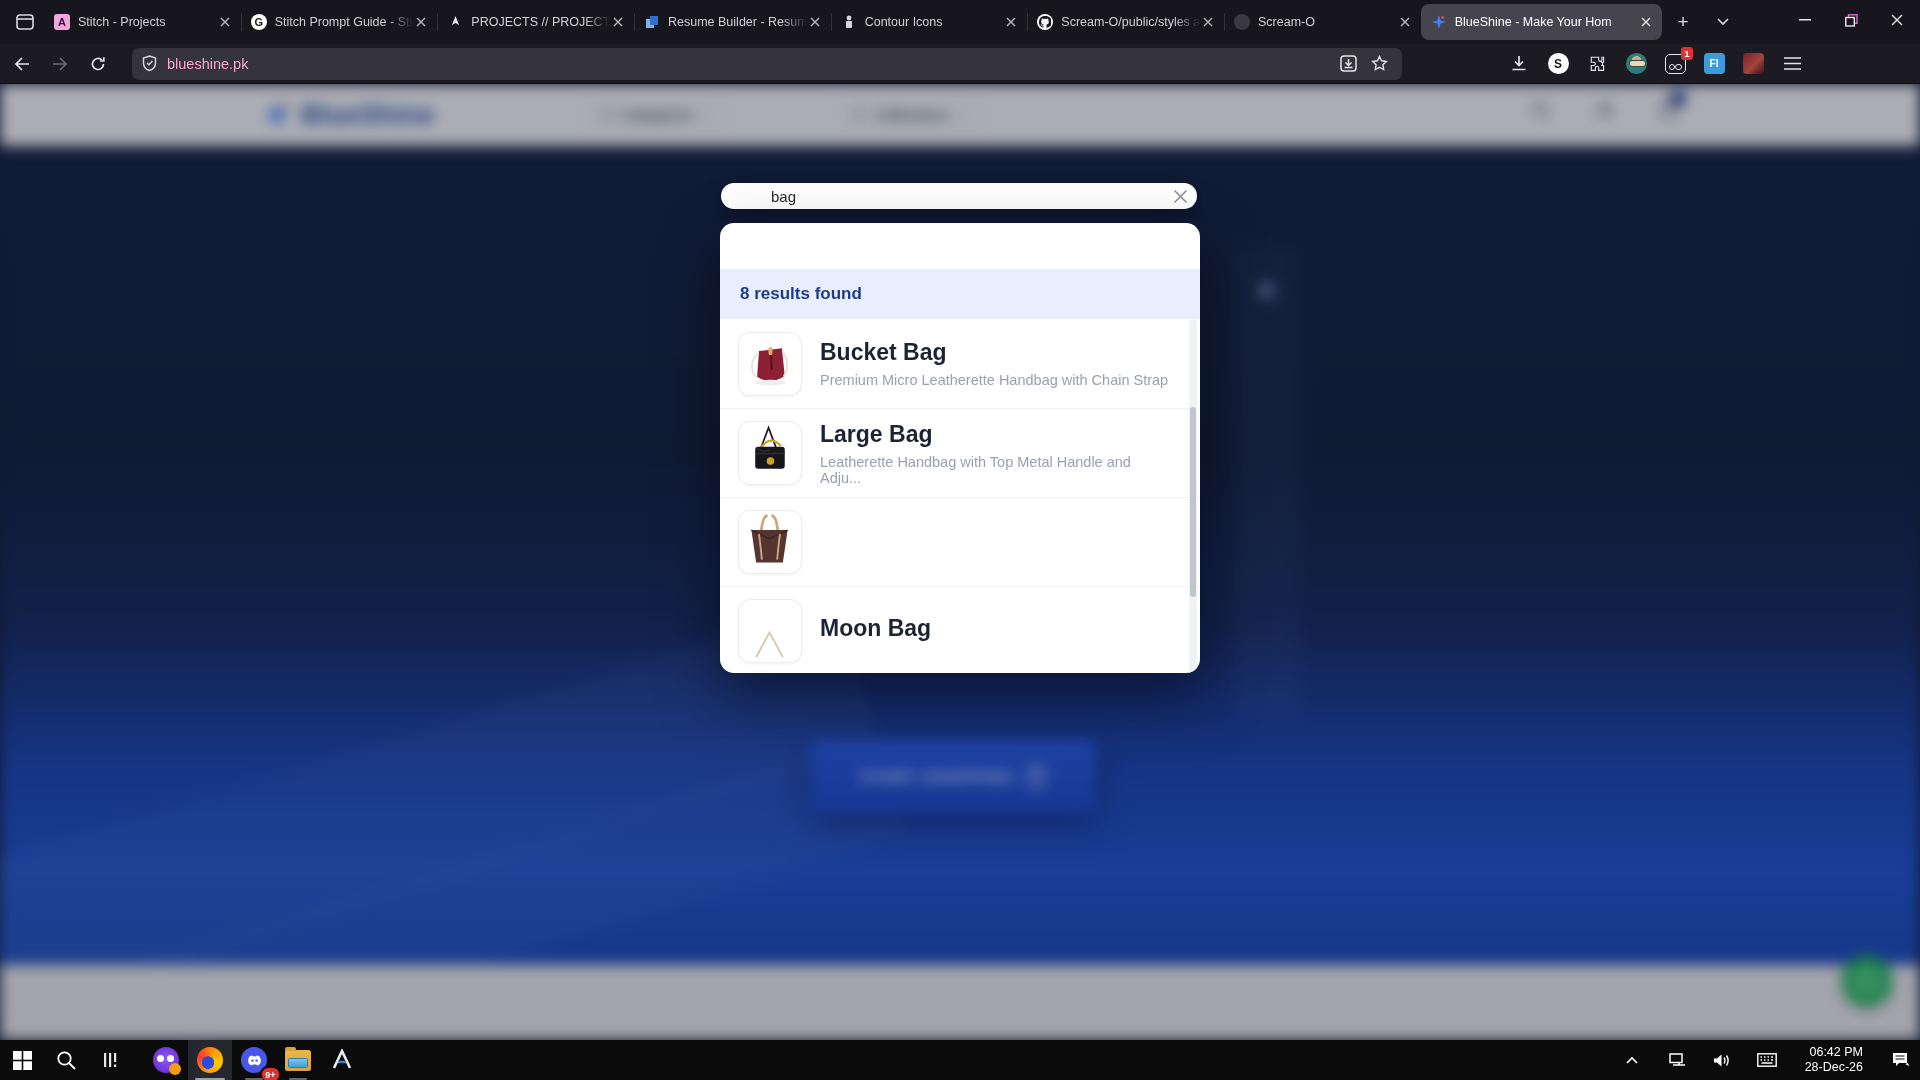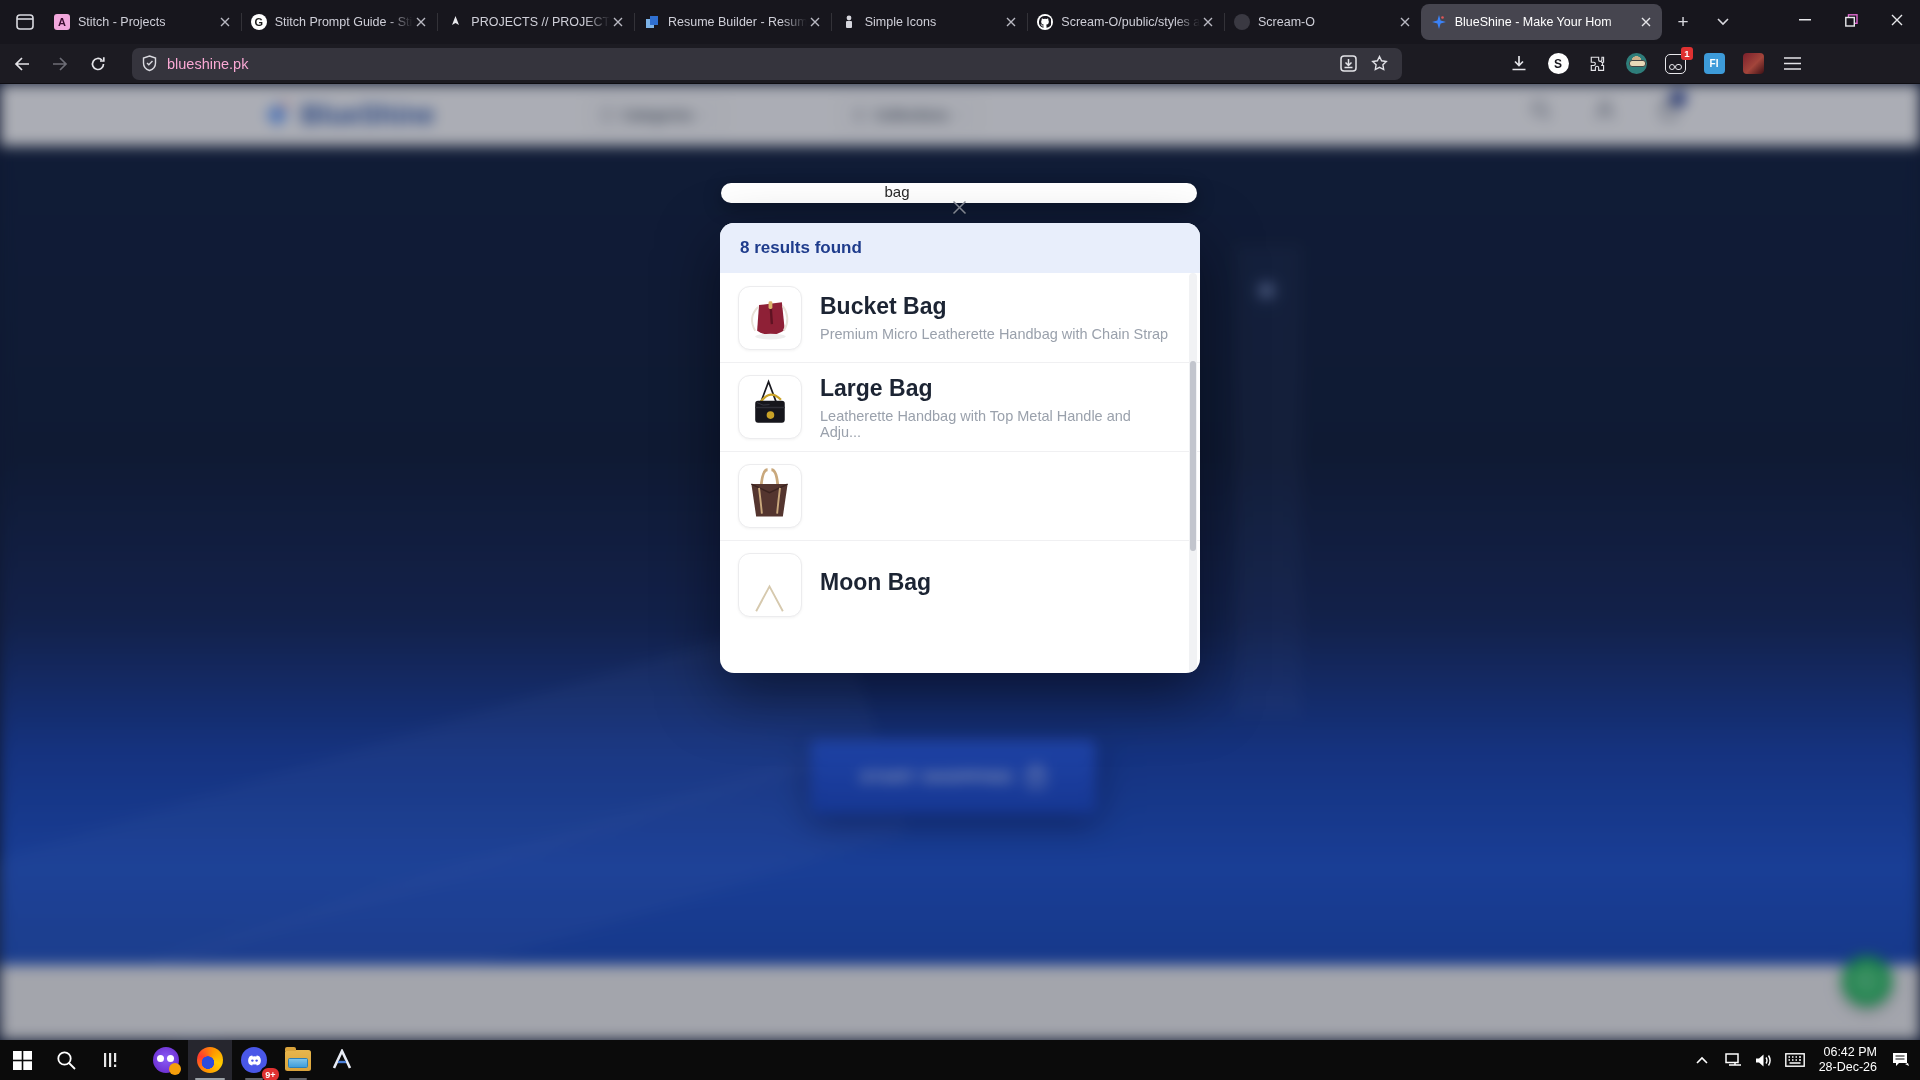--- a/index.html
+++ b/index.html
@@ -66,25 +66,25 @@
   .pillar { position:absolute; left:1235px; top:100px; width:66px; height:470px; background:rgba(150,180,255,.05); }
   .glowdot { position:absolute; left:1262px; top:140px; width:9px; height:9px; border-radius:50%; background:rgba(190,210,255,.85); box-shadow:0 0 8px 3px rgba(150,180,255,.5); }
   .cta { position:absolute; left:810px; top:593px; width:286px; height:75px; border-radius:8px;
     background:linear-gradient(180deg,#2a5be0,#1d49c4); display:flex; align-items:center; justify-content:center; gap:12px;
     color:#e7edff; font-size:15px; font-weight:bold; letter-spacing:1.5px; box-shadow:0 10px 30px rgba(0,0,30,.4); }
   .site-footer { position:absolute; top:881px; left:0; width:1920px; height:75px; background:#e7e7e9; }
   .wa { position:absolute; left:1842px; top:872px; width:50px; height:50px; border-radius:50%; background:#24b75c; display:flex; align-items:center; justify-content:center; box-shadow:0 4px 12px rgba(0,0,0,.3); }
   .page-dim { position:absolute; inset:0; background:rgba(8,12,32,.30); }
 
   
-  .srch-input-wrap { position:absolute; left:721px; top:183px; width:476px; height:20px; background:#fff; border-radius:16px; box-shadow:0 5px 18px rgba(0,0,10,.35); display:flex; align-items:center;flex-direction:column; }
+  .srch-input-wrap { position:absolute; left:721px; top:183px; width:476px; height:26px; background:#fff; border-radius:16px; box-shadow:0 5px 18px rgba(0,0,10,.35); display:flex; align-items:flex-start; }
   .srch-input { border:none; outline:none; background:transparent; flex:1; height:100%; padding-left:50px; font-size:15px; color:#2a2a2a; font-family:"Liberation Sans",sans-serif; }
   .srch-close { width:34px; height:100%; display:flex; align-items:center; justify-content:center; }
   .panel { position:absolute; left:720px; top:223px; width:480px; height:450px; background:#fff; border-radius:14px; overflow:hidden; box-shadow:0 22px 60px rgba(0,0,10,.5); }
-  .panel-head { height:50px; background:#e8eefb; display:flex; align-items:center; padding-left:20px; font-size:17px; font-weight:bold; color:#1f3c8c; }
+  .panel-head { height:50px; background:#e8eefb; display:flex; align-items:center; padding-left:20px; font-size:17px; font-weight:bold; color:#1f3c8c;margin-top:46px; }
   .results { position:relative; height:400px; overflow:hidden; }
   .ritem { height:89px; display:flex; align-items:center; padding:0 26px 0 18px; }
   .ritem + .ritem { border-top:1px solid #f0f0f2; }
   .rthumb { width:64px; height:64px; flex:0 0 64px; border:1.5px solid #ececee; border-radius:12px; background:#fff; margin-right:18px; box-shadow:0 1px 3px rgba(0,0,0,.05); overflow:hidden; }
   .rname { font-size:23px; font-weight:600; color:#1c2433; }
   .rdesc { font-size:14.5px; color:#9aa1ac; margin-top:6px; }
   .sb-track { position:absolute; right:3px; top:0; width:8px; height:400px; background:#f1f2f4; border-radius:4px; }
   .sb-thumb { position:absolute; right:4px; top:88px; width:6px; height:190px; background:#c2c5cd; border-radius:3px; }
 
   
@@ -97,21 +97,21 @@
   .appdot { width:26px; height:26px; border-radius:50%; position:relative; }
   .purpleapp { background:radial-gradient(circle at 50% 45%,#8b5cf6,#6322c7); }
   .purpleapp::before { content:""; position:absolute; left:4px; top:8px; width:7px; height:7px; background:#fff; border-radius:50%; box-shadow:10px 0 0 #fff; }
   .purpleapp::after { content:""; position:absolute; right:-2px; bottom:-2px; width:12px; height:12px; background:#f59e0b; border-radius:50%; }
   .ffapp { background:radial-gradient(circle at 42% 60%,#2b4bdd 0 28%,transparent 30%),conic-gradient(from 200deg,#ff9500,#ff3b30,#ff9500,#ffcc00,#ff9500); }
   .discapp { background:#4957e8; display:flex; align-items:center; justify-content:center; }
   .discbadge { position:absolute; right:-5px; bottom:-3px; background:#e03131; color:#fff; font-size:9px; font-weight:bold; border-radius:8px; padding:1.5px 3.5px; border:2px solid #0b0b0b; }
   .folder { width:26px; height:21px; position:relative; background:linear-gradient(#e8b64c,#d9a33c); border-radius:2.5px; }
   .folder::before { content:""; position:absolute; left:0; top:-3px; width:11px; height:4px; background:#d9a33c; border-radius:2px 2px 0 0; }
   .folder::after { content:""; position:absolute; left:3px; top:8px; right:3px; bottom:3px; background:linear-gradient(#7ec3e8,#3f9edb); border-radius:1.5px; border:1px solid #2c80b8; }
-  .tray { position:absolute; right:6px; top:0; height:40px; display:flex; align-items:center; gap:5px; }
+  .tray { position:absolute; right:6px; top:0; height:40px; display:flex; align-items:center; gap:19px; }
   .trayic { width:26px; height:40px; display:flex; align-items:center; justify-content:center; }
   .clock { text-align:right; color:#fff; font-size:12.5px; line-height:15px; padding:0 6px; }
 
   svg { display:block; }
 </style>
 </head>
 <body>
 
 <div class="tabbar">
   <div class="ffview">
@@ -166,21 +166,21 @@
           </svg>
         </span>
     </div>
     <div class="tab">
       <span class="fav f-si">
           <svg width="12" height="14" viewBox="0 0 12 14">
             <circle cx="6" cy="3" r="2.4" fill="#d6d6dd"></circle>
             <rect x="3" y="6" width="6" height="7" rx="1" fill="#d6d6dd"></rect>
           </svg>
         </span>
-      <span class="ttl">Simple Icons</span>
+      <span class="ttl">Contour Icons</span>
       <span class="tclose">
           <svg width="10" height="10" viewBox="0 0 10 10">
             <path d="M1 1 9 9 M9 1 1 9" stroke-width="1.4"></path>
           </svg>
         </span>
     </div>
     <div class="tab">
       <span class="fav f-gh">
           <svg width="12" height="12" viewBox="0 0 16 16">
             <path fill="#17161d" d="M8 0a8 8 0 0 0-2.5 15.6c.4.1.5-.2.5-.4v-1.4c-2.2.5-2.7-1-2.7-1-.4-.9-.9-1.2-.9-1.2-.7-.5.1-.5.1-.5.8.1 1.2.8 1.2.8.7 1.3 1.9.9 2.4.7.1-.5.3-.9.5-1.1-1.8-.2-3.7-.9-3.7-4 0-.9.3-1.6.8-2.2-.1-.2-.4-1 .1-2.1 0 0 .7-.2 2.2.8a7.6 7.6 0 0 1 4 0c1.5-1 2.2-.8 2.2-.8.5 1.1.2 1.9.1 2.1.5.6.8 1.3.8 2.2 0 3.1-1.9 3.8-3.7 4 .3.3.6.8.6 1.6v2.3c0 .2.1.5.5.4A8 8 0 0 0 8 0z"></path>

